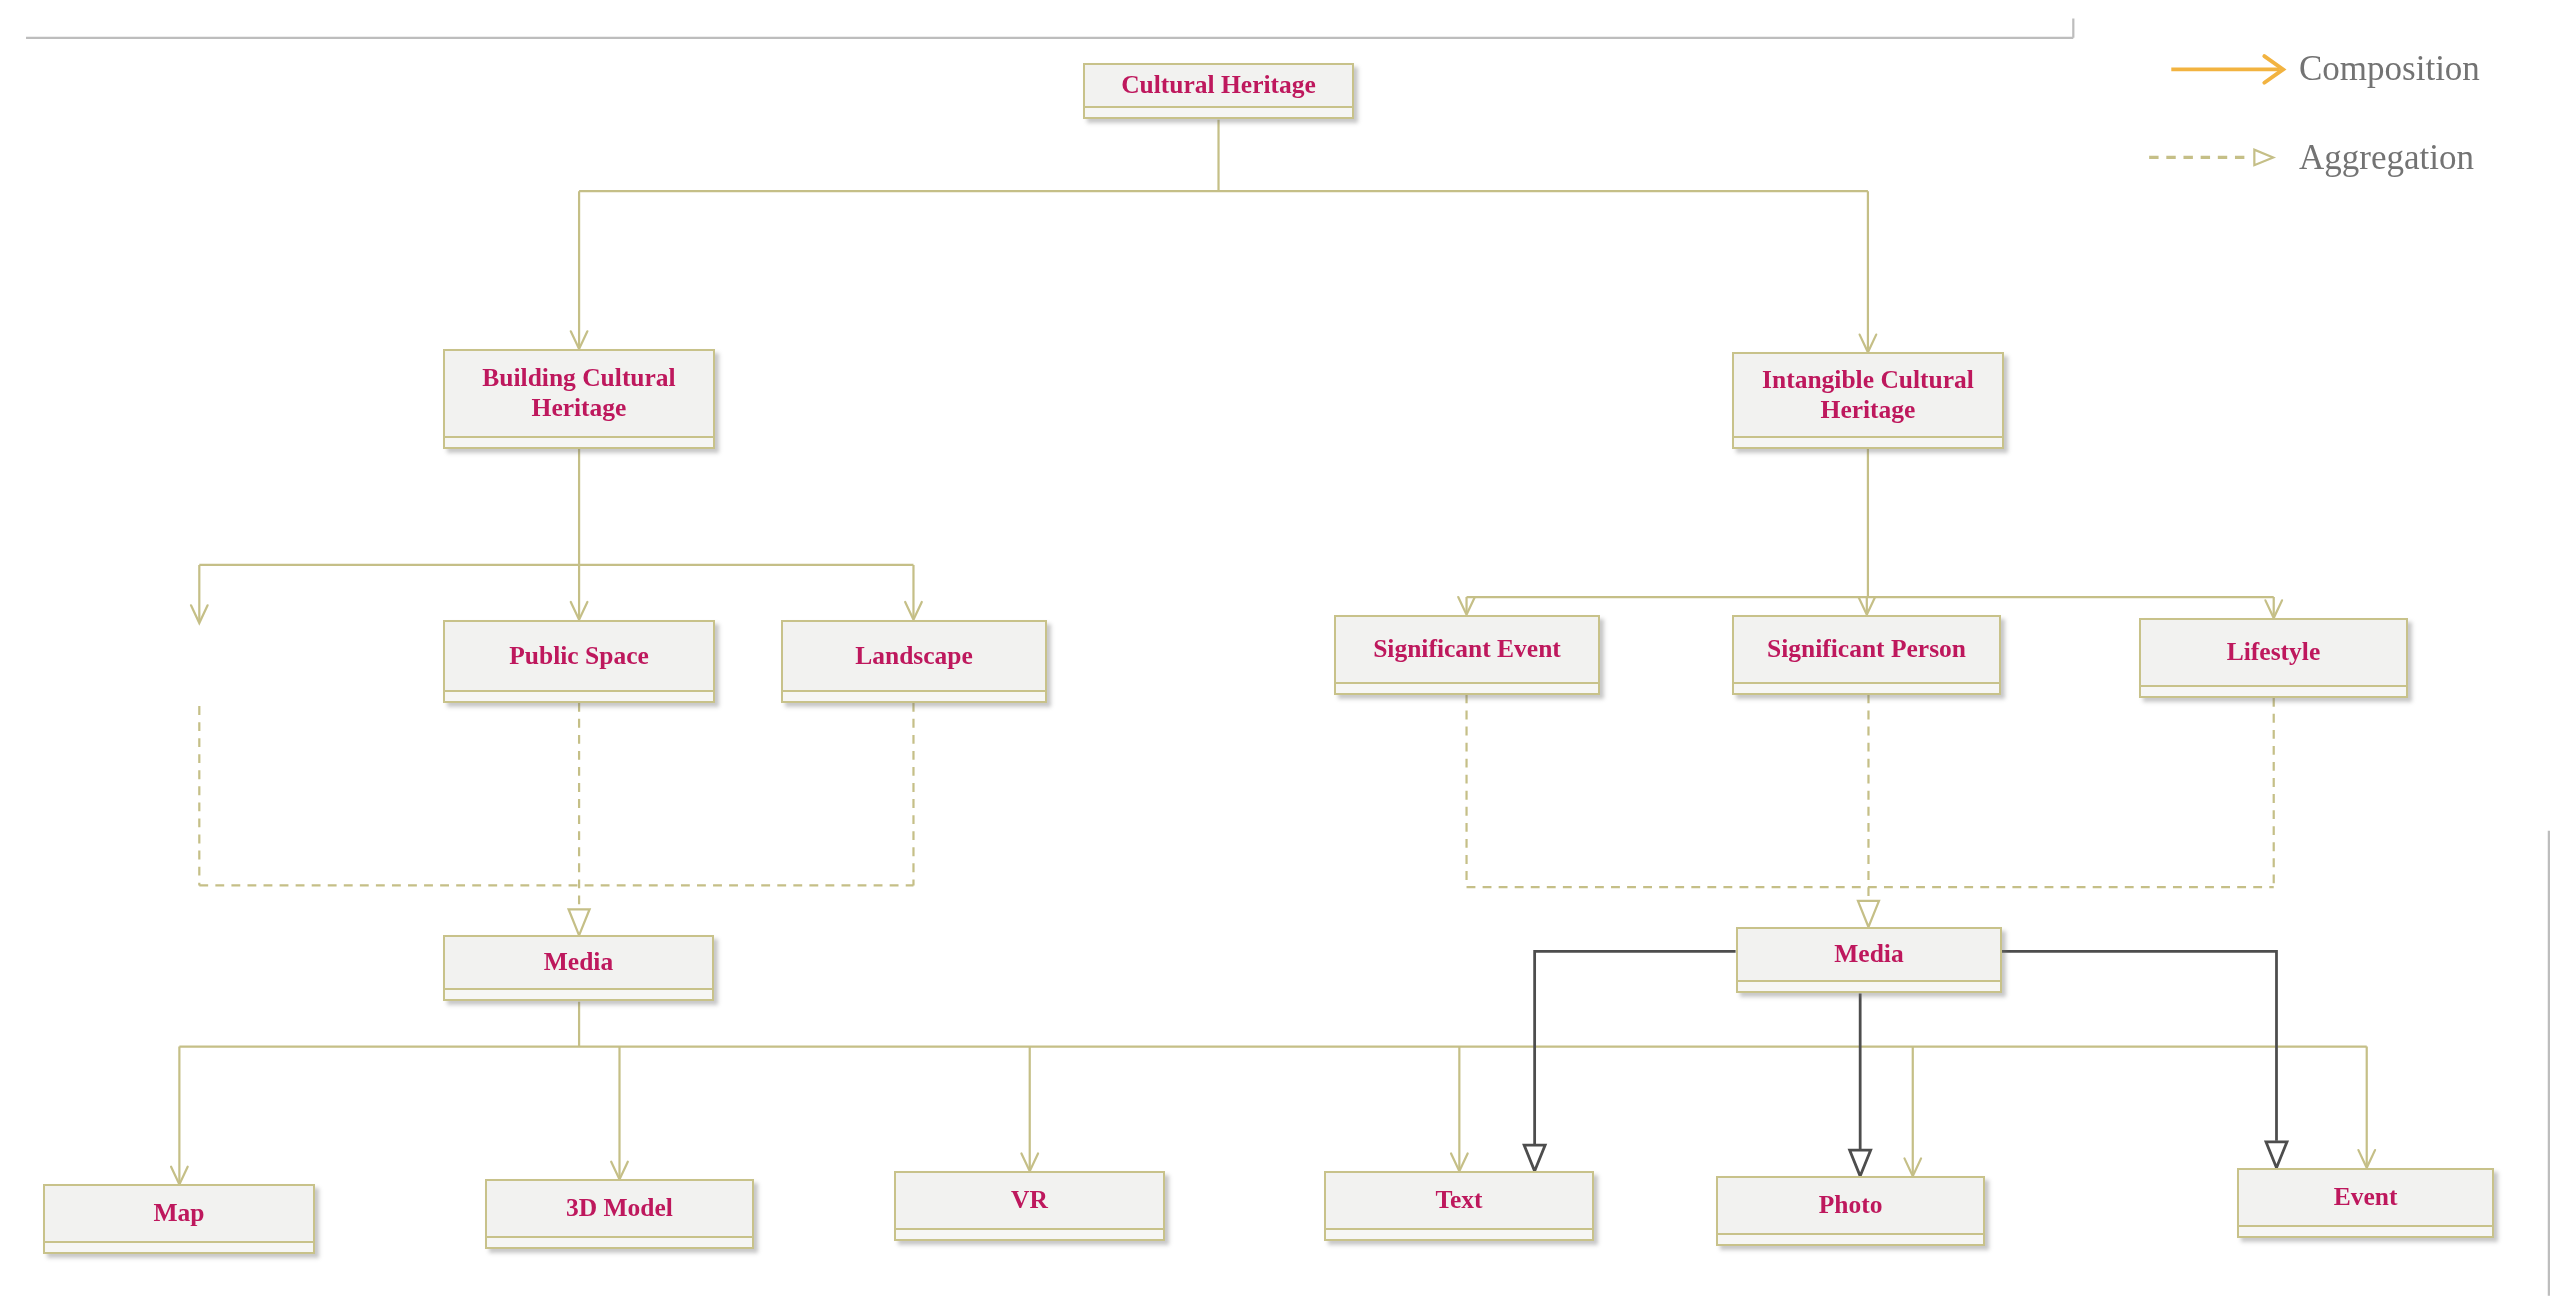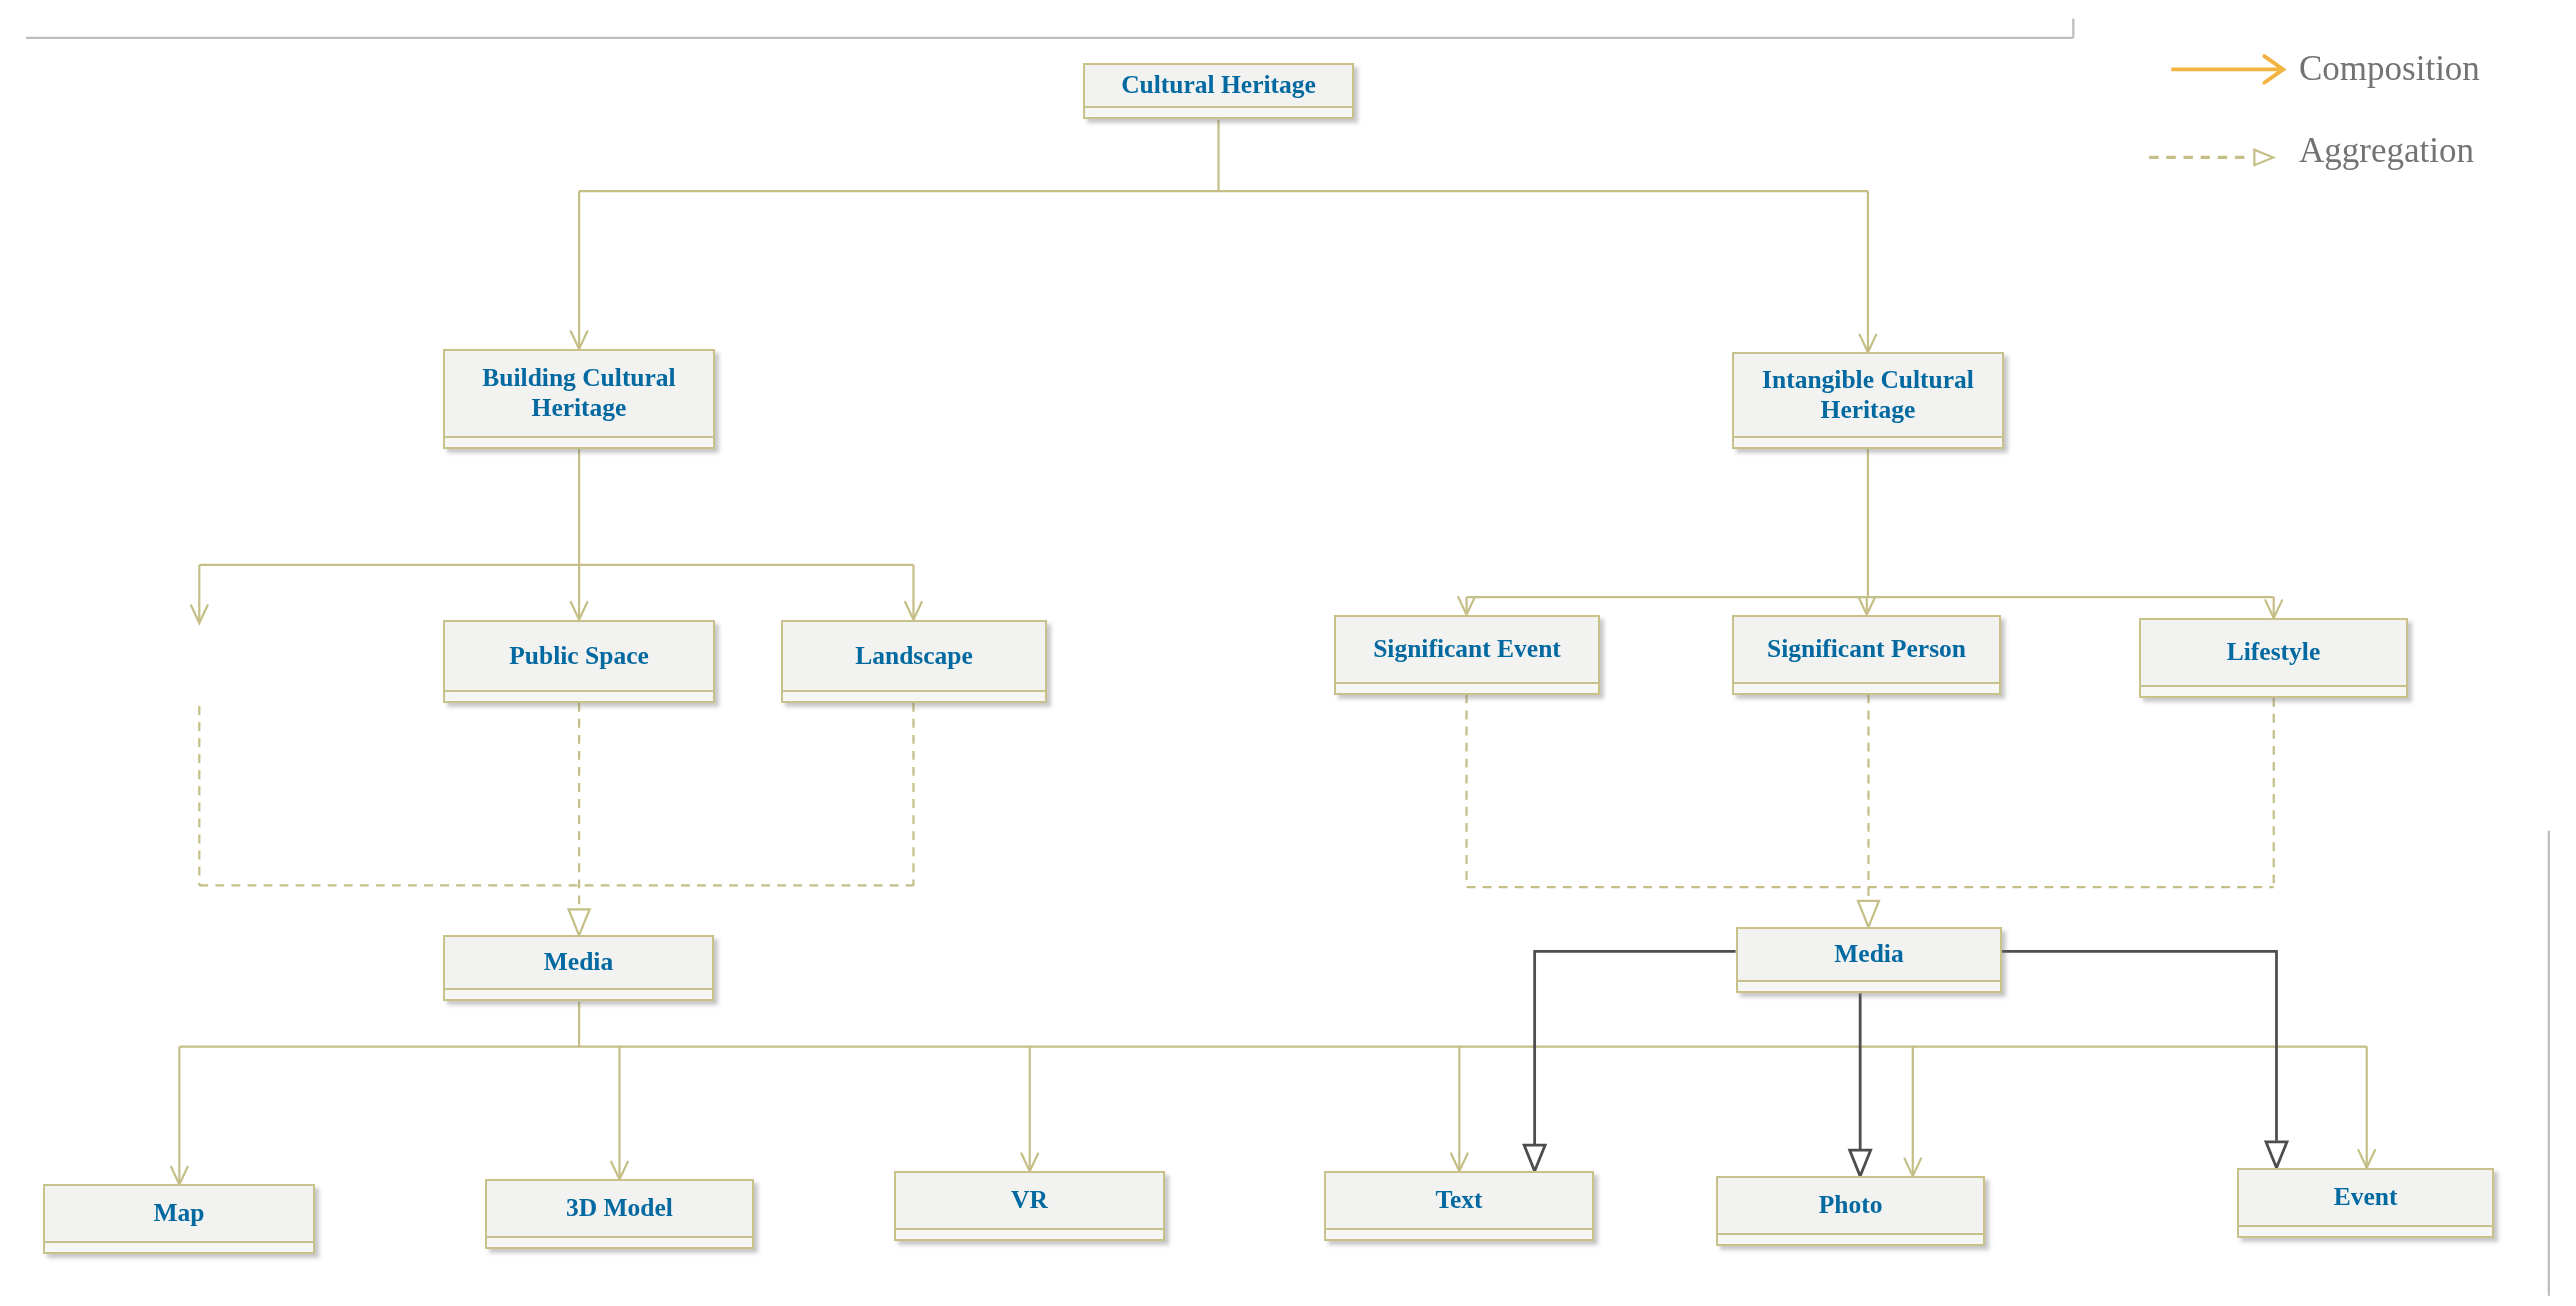--- a/index.html
+++ b/index.html
@@ -16,21 +16,21 @@
     background:#f2f2f0;
     border:2.8px solid #c8c28a;
     box-sizing:border-box;
     display:flex;flex-direction:column;
     box-shadow:3.9px 4.4px 3.9px rgba(110,110,110,.38);
   }
   .node-title{
     flex:1;
     display:flex;align-items:center;justify-content:center;
     font-weight:bold;font-size:25.5px;line-height:1.18;
-    color:#0369a1;text-align:center;padding:0 6.6px;
+    color:#be185d;text-align:center;padding:0 6.6px;
   }
   .node-attr{
     height:9.4px;
     border-top:2.2px solid #c8c28a;
     background:#f6f6f4;
   }
   .legend-label{
     position:absolute;
     font-size:35px;line-height:1;
     color:#737373;
@@ -97,21 +97,21 @@
       <path d="M3922 125 H4118" stroke-width="7"></path>
       <path d="M4090 101 L4124 125 L4090 149" stroke-width="7" stroke-linecap="round"></path>
     </g>
     <g>
       <path d="M3882 284 H4058" stroke="#c5bf87" stroke-width="6" fill="none" stroke-dasharray="17 14"></path>
       <path d="M4106 284 L4072 270 V298 Z" stroke="#c5bf87" stroke-width="4" fill="#ffffff"></path>
     </g>
   </svg>
 
   <div class="legend-label" style="left:2299px;top:51px">Composition</div>
-  <div class="legend-label" style="left:2299px;top:133px">Aggregation</div>
+  <div class="legend-label" style="left:2299px;top:140px">Aggregation</div>
 
   <div class="node" style="left:1083px;top:63px;width:271px;height:56px">
     <div class="node-title">Cultural Heritage</div>
     <div class="node-attr"></div>
   </div>
 
   <div class="node" style="left:443px;top:349px;width:272px;height:100px">
     <div class="node-title">Building Cultural Heritage</div>
     <div class="node-attr"></div>
   </div>

